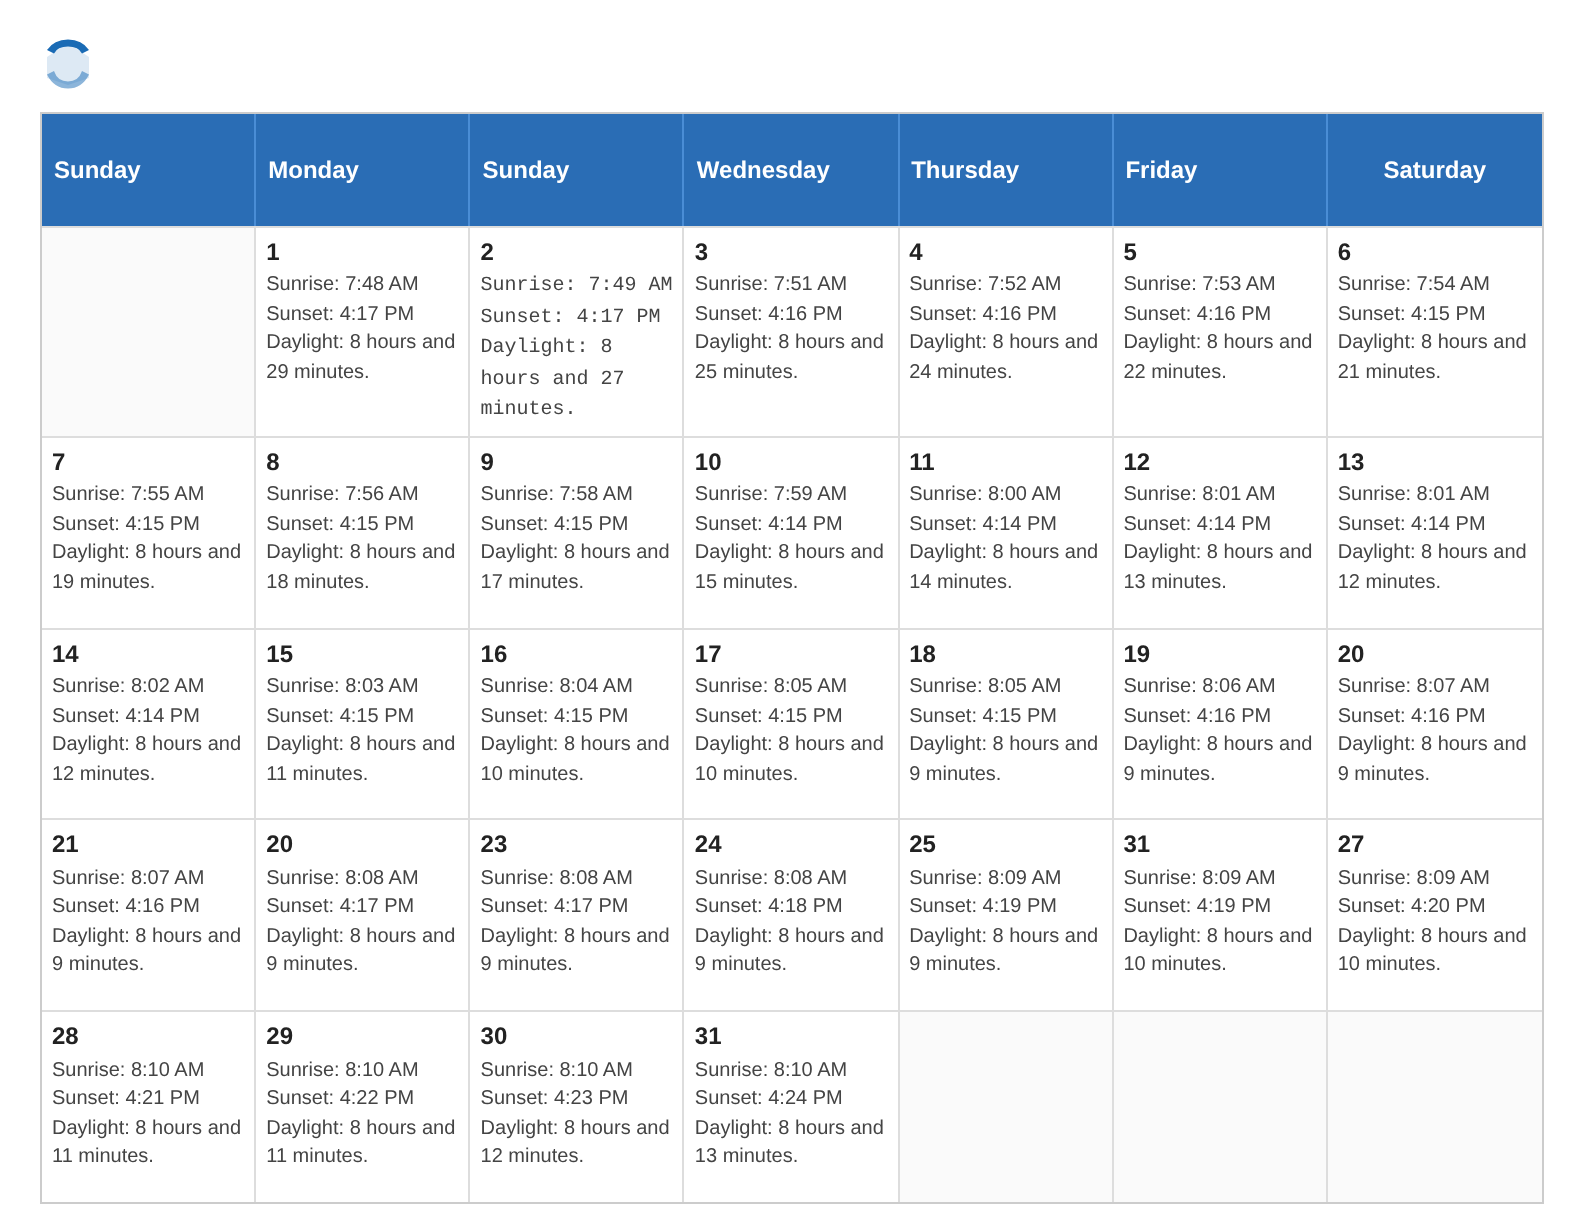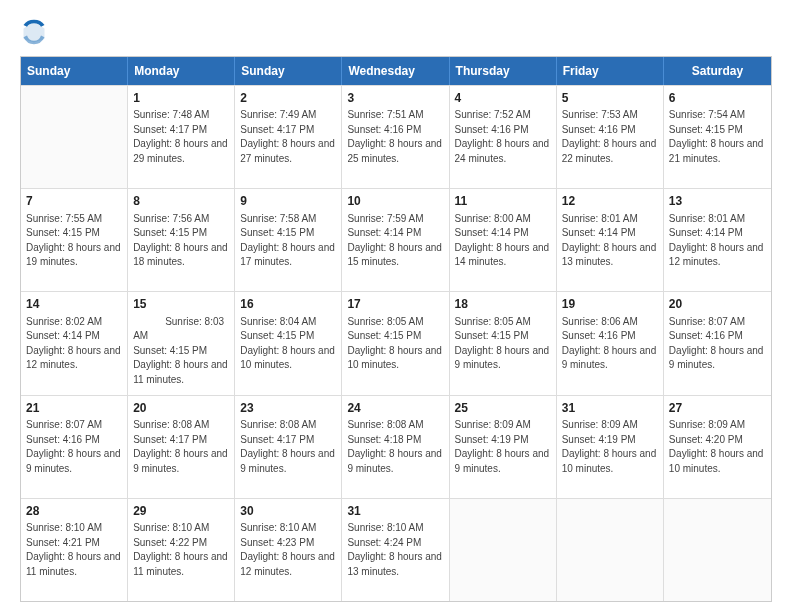--- a/index.html
+++ b/index.html
@@ -63,21 +63,21 @@
     }
     .cal-header-row {
       display: grid;
       grid-template-columns: repeat(7, 1fr);
       background: #2a6db5;
     }
     .cal-header-cell {
       color: #fff;
       font-size: 12px;
       font-weight: bold;
-      padding: 7px 6px;
+      padding: 21px 6px;
       text-align: left;
       border-right: 1px solid #4a8dd5;
     }
     .cal-header-cell:last-child { border-right: none; text-align: center; }
     .cal-body {
       flex: 1;
       display: flex;
       flex-direction: column;
     }
     .cal-row {
@@ -141,21 +141,21 @@
         <div class="cal-header-cell">Thursday</div>
         <div class="cal-header-cell">Friday</div>
         <div class="cal-header-cell">Saturday</div>
       </div>
     <div class="cal-body">
     <div class="cal-row">
           <div class="cal-cell empty"></div>
           <div class="cal-cell"><span class="day-num">1</span><span class="cell-text" style="white-space: pre-line;">Sunrise: 7:48 AM
 Sunset: 4:17 PM
 Daylight: 8 hours and 29 minutes.</span></div>
-          <div class="cal-cell"><span class="day-num">2</span><span class="cell-text" style="white-space: pre-line;">Sunrise: 7:49 AM
+          <div class="cal-cell"><span class="day-num">2</span><span class="cell-text" style="white-space: pre-line; font-family: Liberation Mono, monospace;">Sunrise: 7:49 AM
 Sunset: 4:17 PM
 Daylight: 8 hours and 27 minutes.</span></div>
           <div class="cal-cell"><span class="day-num">3</span><span class="cell-text" style="white-space: pre-line;">Sunrise: 7:51 AM
 Sunset: 4:16 PM
 Daylight: 8 hours and 25 minutes.</span></div>
           <div class="cal-cell"><span class="day-num">4</span><span class="cell-text" style="white-space: pre-line;">Sunrise: 7:52 AM
 Sunset: 4:16 PM
 Daylight: 8 hours and 24 minutes.</span></div>
           <div class="cal-cell"><span class="day-num">5</span><span class="cell-text" style="white-space: pre-line;">Sunrise: 7:53 AM
 Sunset: 4:16 PM
@@ -184,21 +184,21 @@
 Sunset: 4:14 PM
 Daylight: 8 hours and 13 minutes.</span></div>
           <div class="cal-cell"><span class="day-num">13</span><span class="cell-text" style="white-space: pre-line;">Sunrise: 8:01 AM
 Sunset: 4:14 PM
 Daylight: 8 hours and 12 minutes.</span></div>
         </div>
         <div class="cal-row">
           <div class="cal-cell"><span class="day-num">14</span><span class="cell-text" style="white-space: pre-line; margin-top: 41px;">Sunrise: 8:02 AM
 Sunset: 4:14 PM
 Daylight: 8 hours and 12 minutes.</span></div>
-          <div class="cal-cell"><span class="day-num">15</span><span class="cell-text" style="white-space: pre-line; margin-left: 32px;">Sunrise: 8:03 AM
+          <div class="cal-cell"><span class="day-num">15</span><span class="cell-text" style="white-space: pre-line;">Sunrise: 8:03 AM
 Sunset: 4:15 PM
 Daylight: 8 hours and 11 minutes.</span></div>
           <div class="cal-cell"><span class="day-num">16</span><span class="cell-text" style="white-space: pre-line;">Sunrise: 8:04 AM
 Sunset: 4:15 PM
 Daylight: 8 hours and 10 minutes.</span></div>
           <div class="cal-cell"><span class="day-num">17</span><span class="cell-text" style="white-space: pre-line;">Sunrise: 8:05 AM
 Sunset: 4:15 PM
 Daylight: 8 hours and 10 minutes.</span></div>
           <div class="cal-cell"><span class="day-num">18</span><span class="cell-text" style="white-space: pre-line;">Sunrise: 8:05 AM
 Sunset: 4:15 PM

